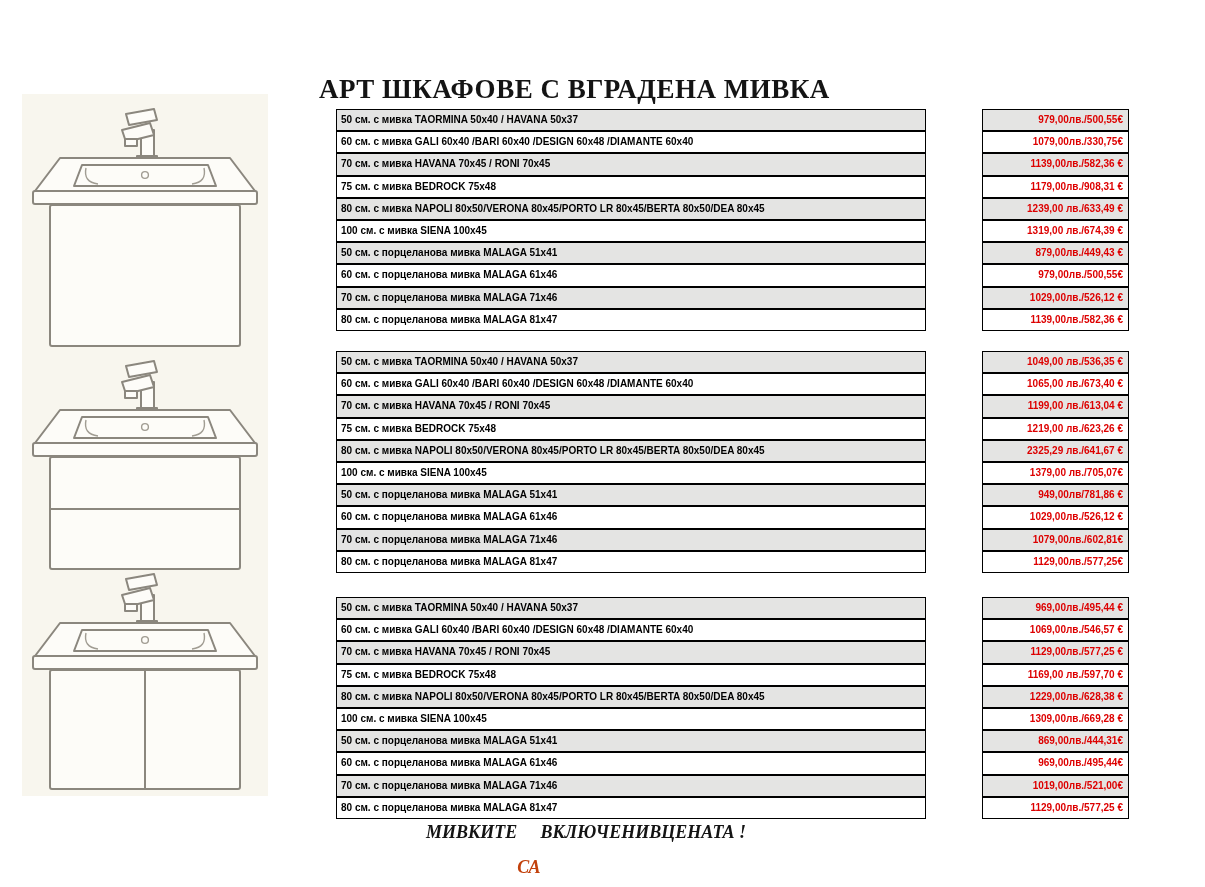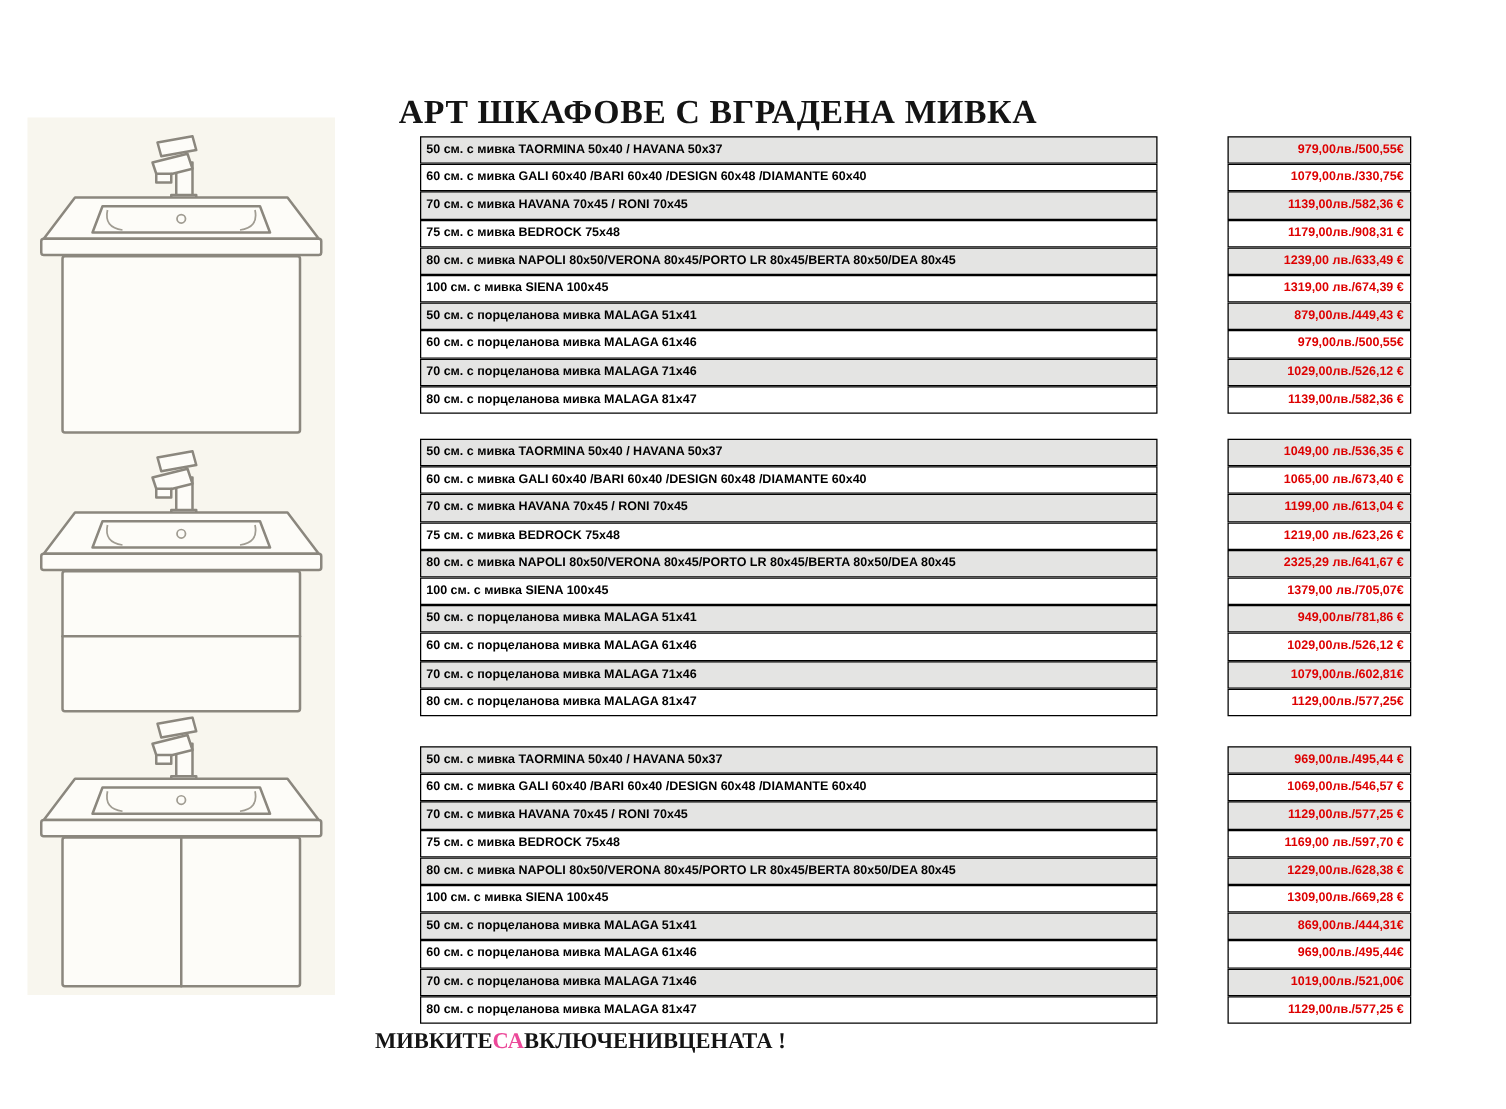--- a/index.html
+++ b/index.html
@@ -36,25 +36,25 @@
     white-space:nowrap;overflow:hidden;
   }
   .item{width:627px;padding-left:4px;color:#000;}
   .cellgap{width:10px;}
   .price{width:156px;text-align:right;padding-right:5px;color:#dd0000;margin-left:47px;}
   .shaded .cell{background:#e4e4e3;}
 
   
   .footnote{
     position:absolute;left:300px;top:822px;width:572px;
-    display:flex;justify-content:flex-start;
+    display:flex;justify-content:center;
     font-family:"Liberation Serif",serif;font-weight:bold;
-    font-size:18px;color:#141414;
-  }
-  .footnote .red{color:#ec4899;}
+    font-size:18px;color:#141414;font-style:italic;
+  }
+  .footnote .red{color:#c2410c;margin-top:35px;}
 
   
   .draw{stroke:#8b877e;stroke-width:2;fill:#fdfcf8;stroke-linejoin:round;stroke-linecap:round;}
   .thin{stroke:#a09c92;stroke-width:1.4;fill:none;}
 </style>
 </head>
 <body>
 
 <div class="panel">
 

